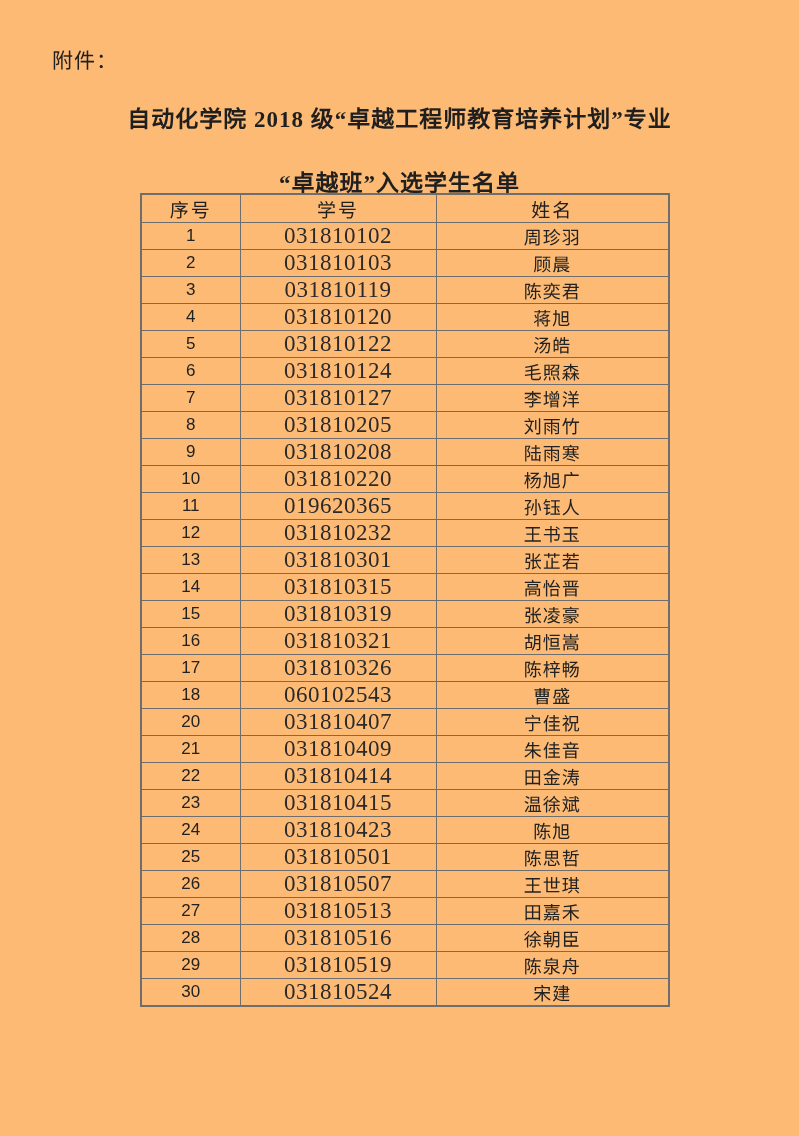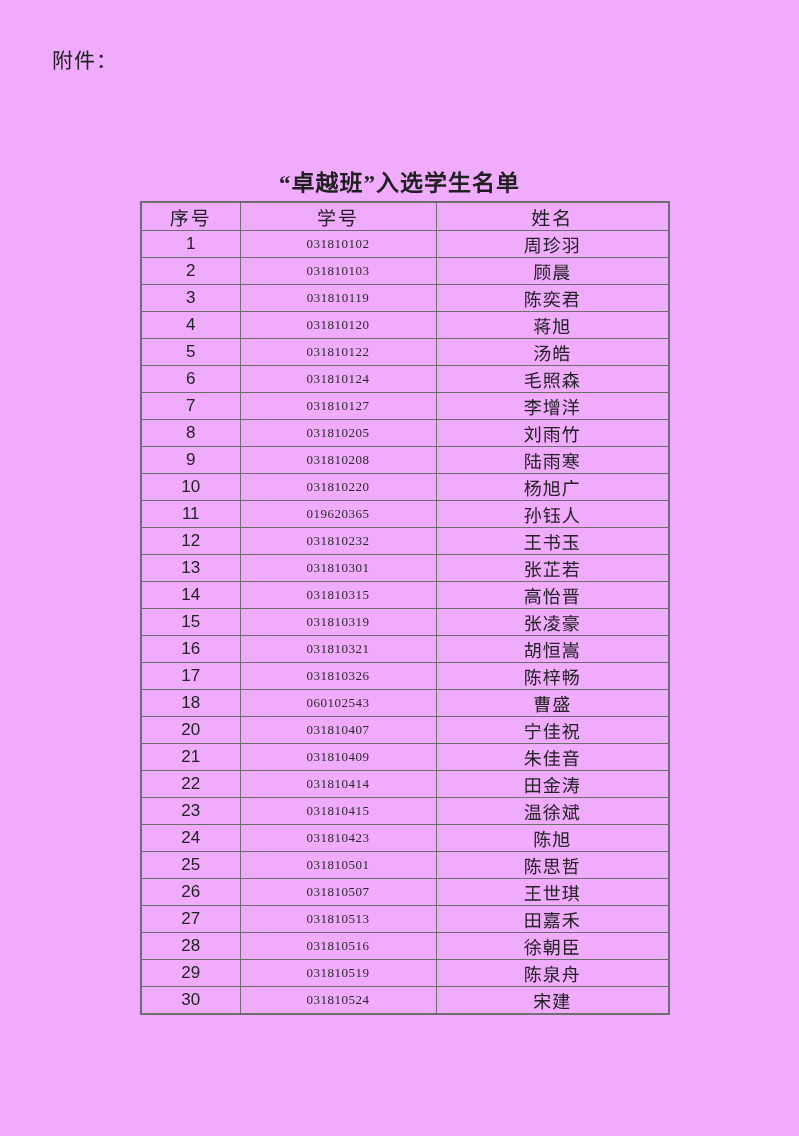--- a/index.html
+++ b/index.html
@@ -4,21 +4,21 @@
 <style>
   html, body {
     margin: 0;
     padding: 0;
     background: #ffffff;
   }
   .page {
     position: relative;
     width: 799px;
     height: 1136px;
-    background: #f0abfc;
+    background: #fdba74;
     overflow: hidden;
     font-family: "Liberation Serif", "DejaVu Serif", serif;
     color: #1f1f1f;
   }
   .attachment-label {
     position: absolute;
     left: 52px;
     top: 44px;
     font-size: 21px;
     letter-spacing: 1px;
@@ -32,21 +32,21 @@
     font-size: 23px;
     letter-spacing: 1px;
     font-family: "Liberation Serif", "DejaVu Serif", serif;
   }
   .doc-title.line1 { top: 100px; }
   .doc-title.line2 { top: 152px; margin-top: 12px; }
 
   table.roster {
     position: absolute;
     left: 140px;
-    top: 201px;
+    top: 193px;
     width: 528px;
     border-collapse: collapse;
     table-layout: fixed;
     border: 2px solid #6e6e6e;
   }
   table.roster th,
   table.roster td {
     border: 1px solid #6e6e6e;
     height: 25px;
     padding: 0;
@@ -64,39 +64,40 @@
     font-size: 19px;
     letter-spacing: 2px;
   }
   td.seq-cell {
     font-family: "Liberation Sans", "DejaVu Sans", sans-serif;
     font-size: 17px;
     color: #222;
   }
   td.id-cell {
     font-family: "Liberation Serif", "DejaVu Serif", serif;
-    font-size: 13px;
+    font-size: 23px;
     letter-spacing: 0.5px;
     color: #2a2a2a;
     margin-left: 8px;
   }
   td.name-cell {
     font-size: 18px;
     letter-spacing: 1px;
     color: #222;
     margin-left: 20px;
   }
 </style>
 </head>
 <body>
 
 <div class="page">
 
   <div class="attachment-label">附件：</div>
 
+  <div class="doc-title line1">自动化学院 2018 级“卓越工程师教育培养计划”专业</div>
 
   <div class="doc-title line2">“卓越班”入选学生名单</div>
 
   <table class="roster">
     <colgroup>
       <col class="col-seq">
       <col class="col-id">
       <col class="col-name">
     </colgroup>
     <thead>

